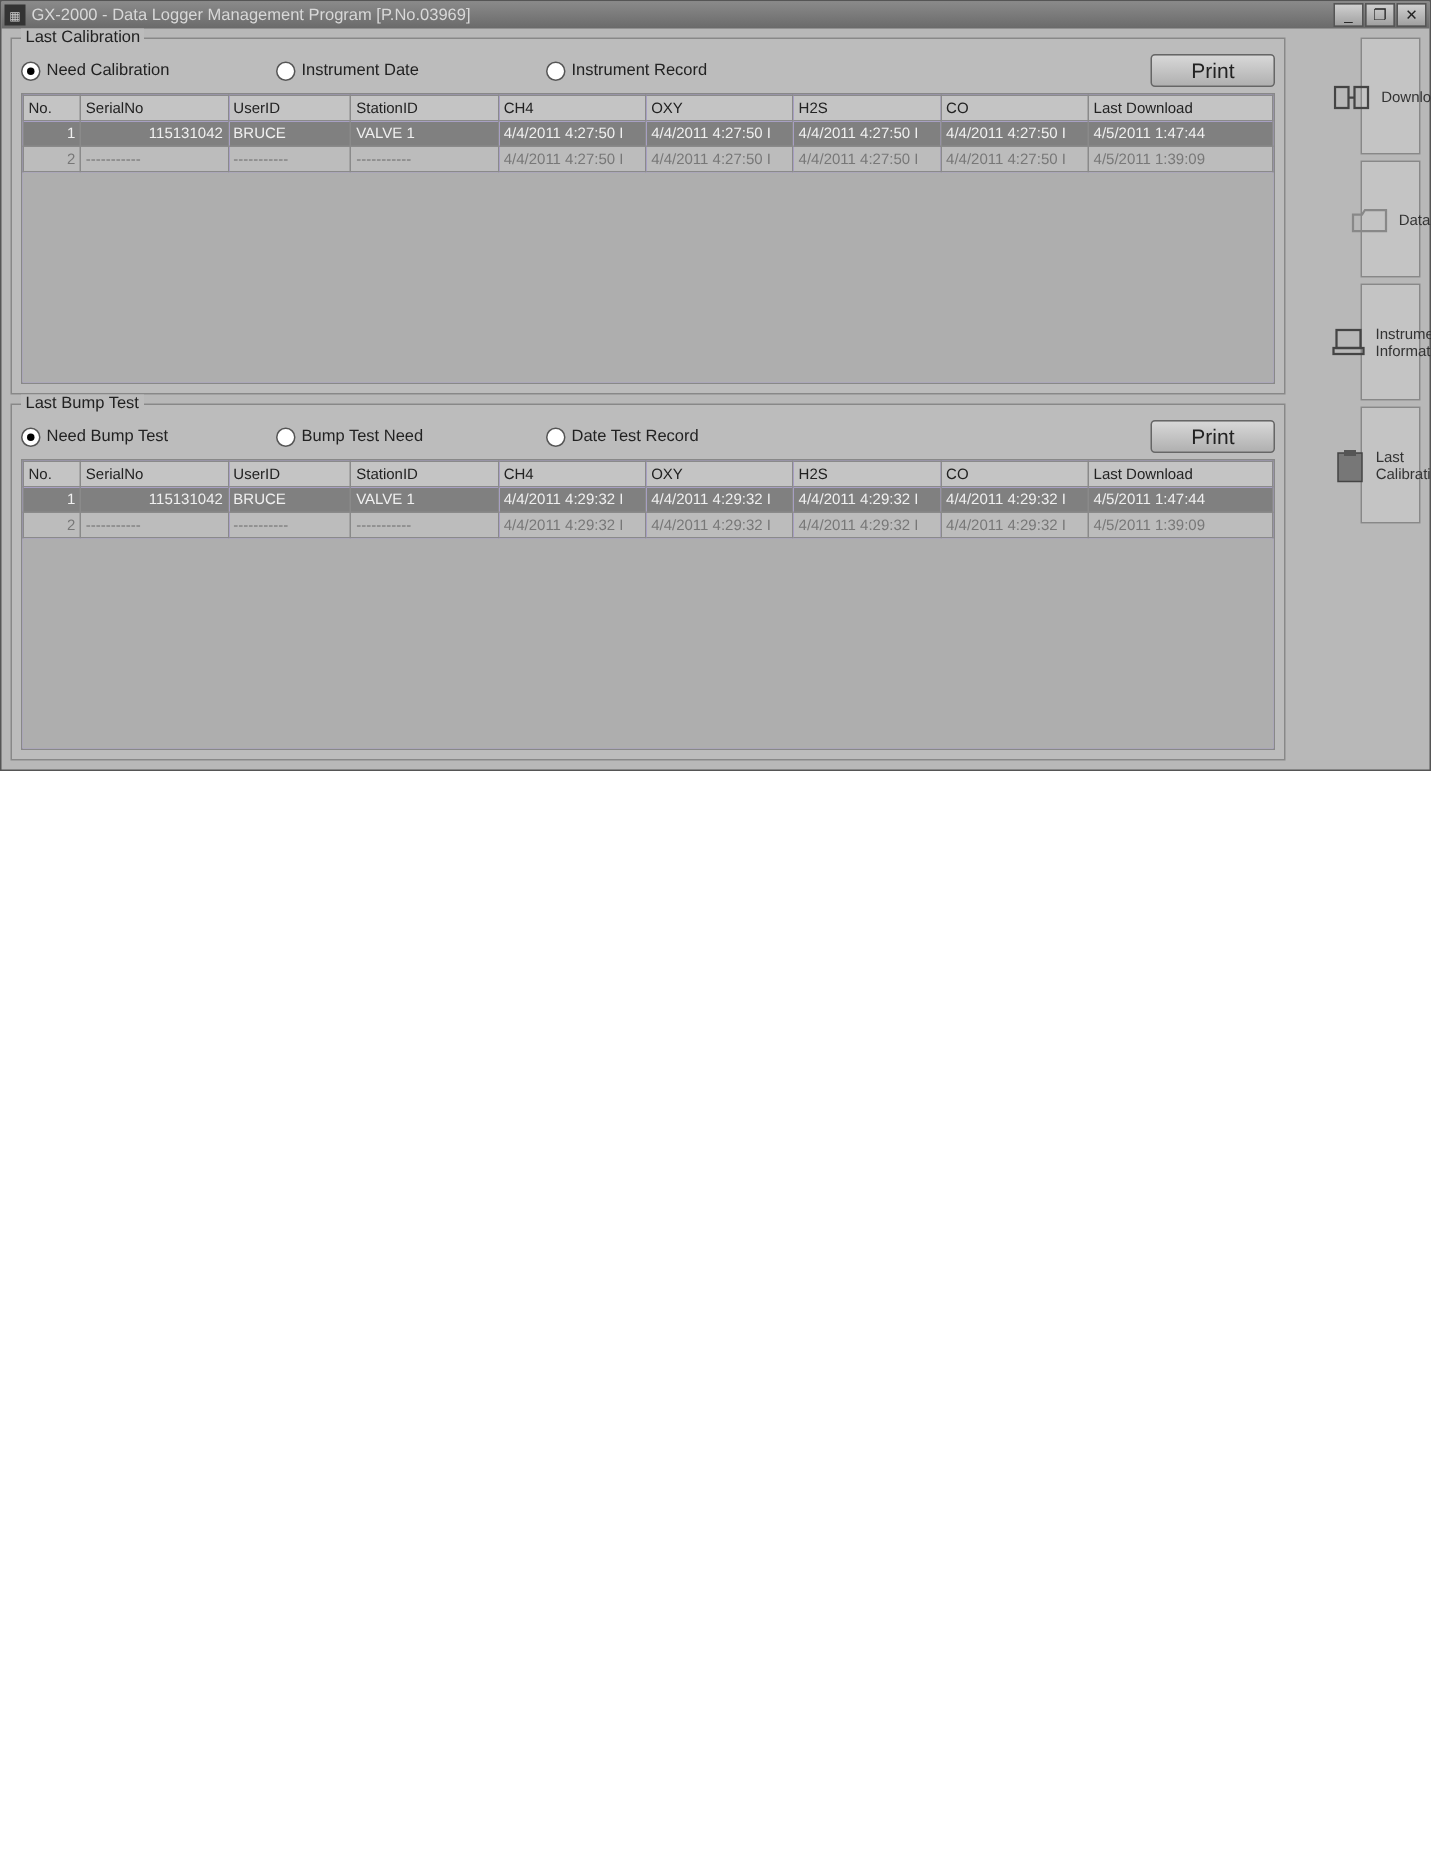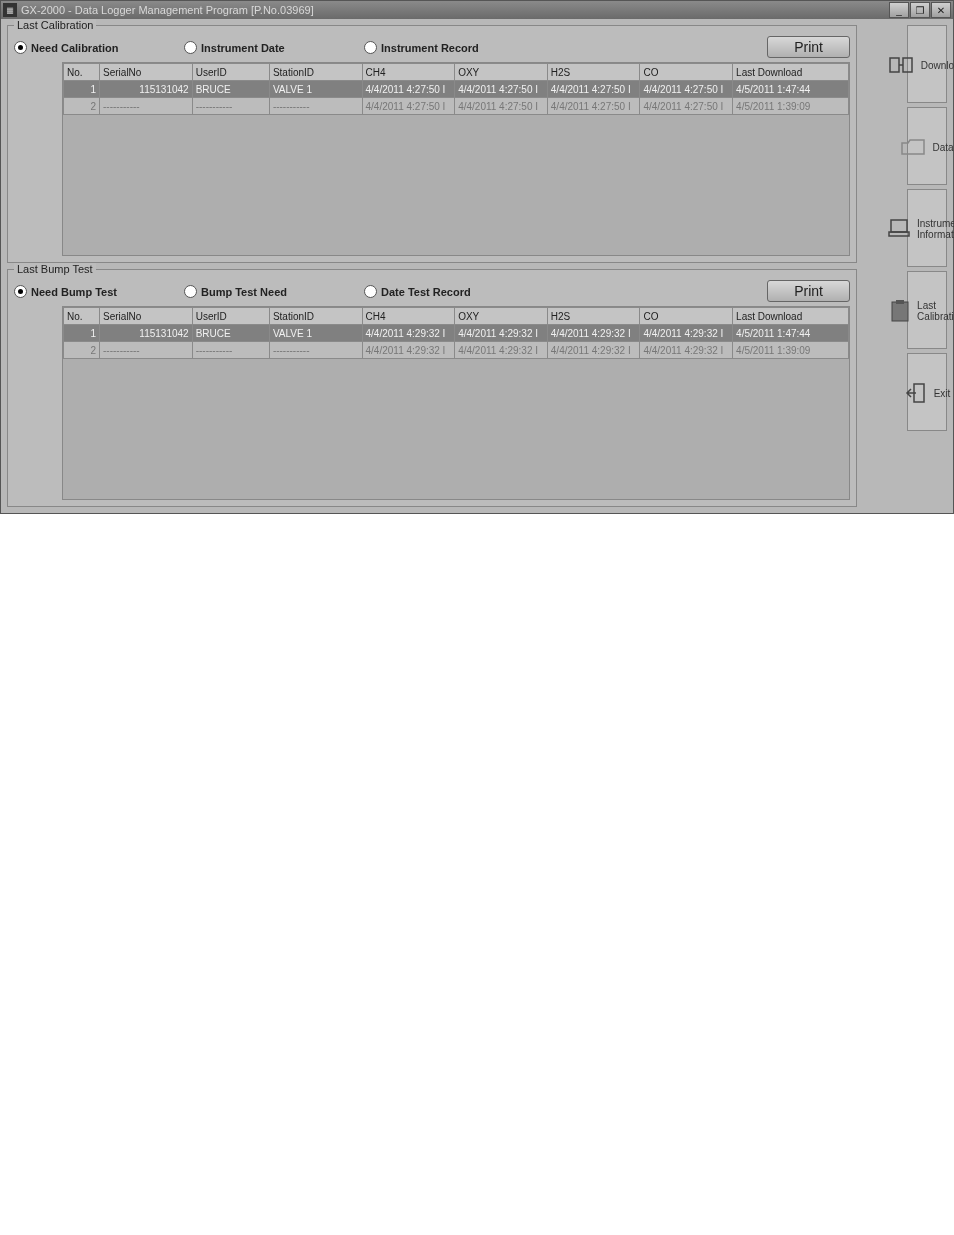--- a/index.html
+++ b/index.html
@@ -88,24 +88,23 @@
   font-size: 11px;
   color: #222;
 }
 .radio-row {
   display: flex;
   align-items: center;
   margin-bottom: 4px;
 }
 .radio-item {
   display: flex;
-  align-items: flex-end;
+  align-items: center;
   font-size: 11px;
   color: #222;
-  font-weight: bold;
 }
 .radio-circle {
   width: 11px;
   height: 11px;
   border-radius: 50%;
   border: 1px solid #555;
   background: #fff;
   margin-right: 4px;
   display: inline-flex;
   align-items: center;
@@ -123,21 +122,20 @@
   border: 1px solid #666;
   border-radius: 3px;
   padding: 2px 26px;
   font-size: 14px;
   color: #222;
 }
 .grid {
   border: 1px solid #888;
   background: #c4b5fd;
   font-size: 10px;
-  margin-left: 48px;
 }
 .grid table {
   width: 100%;
   border-collapse: collapse;
   table-layout: fixed;
 }
 .grid th, .grid td {
   border: 1px solid #8a8a8a;
   padding: 1px 3px;
   text-align: left;
@@ -390,24 +388,15 @@
       </div>
       <div class="side-btn">
         <span class="icon">
           <svg width="22" height="24" viewBox="0 0 22 24">
               <rect x="3" y="3" width="16" height="19" fill="#777" stroke="#444"></rect>
               <rect x="7" y="1" width="8" height="4" fill="#555"></rect>
             </svg>
         </span>
         <span>Last Calibration</span>
       </div>
-      <div class="side-btn">
-        <span class="icon">
-          <svg width="24" height="24" viewBox="0 0 24 24">
-              <rect x="10" y="3" width="10" height="18" fill="none" stroke="#444" stroke-width="1.5"></rect>
-              <path d="M3 12 L12 12 M7 8 L3 12 L7 16" fill="none" stroke="#444" stroke-width="1.5"></path>
-            </svg>
-        </span>
-        <span>Exit</span>
-      </div>
     </div>
   </div>
 </div>
 
 </body></html>

